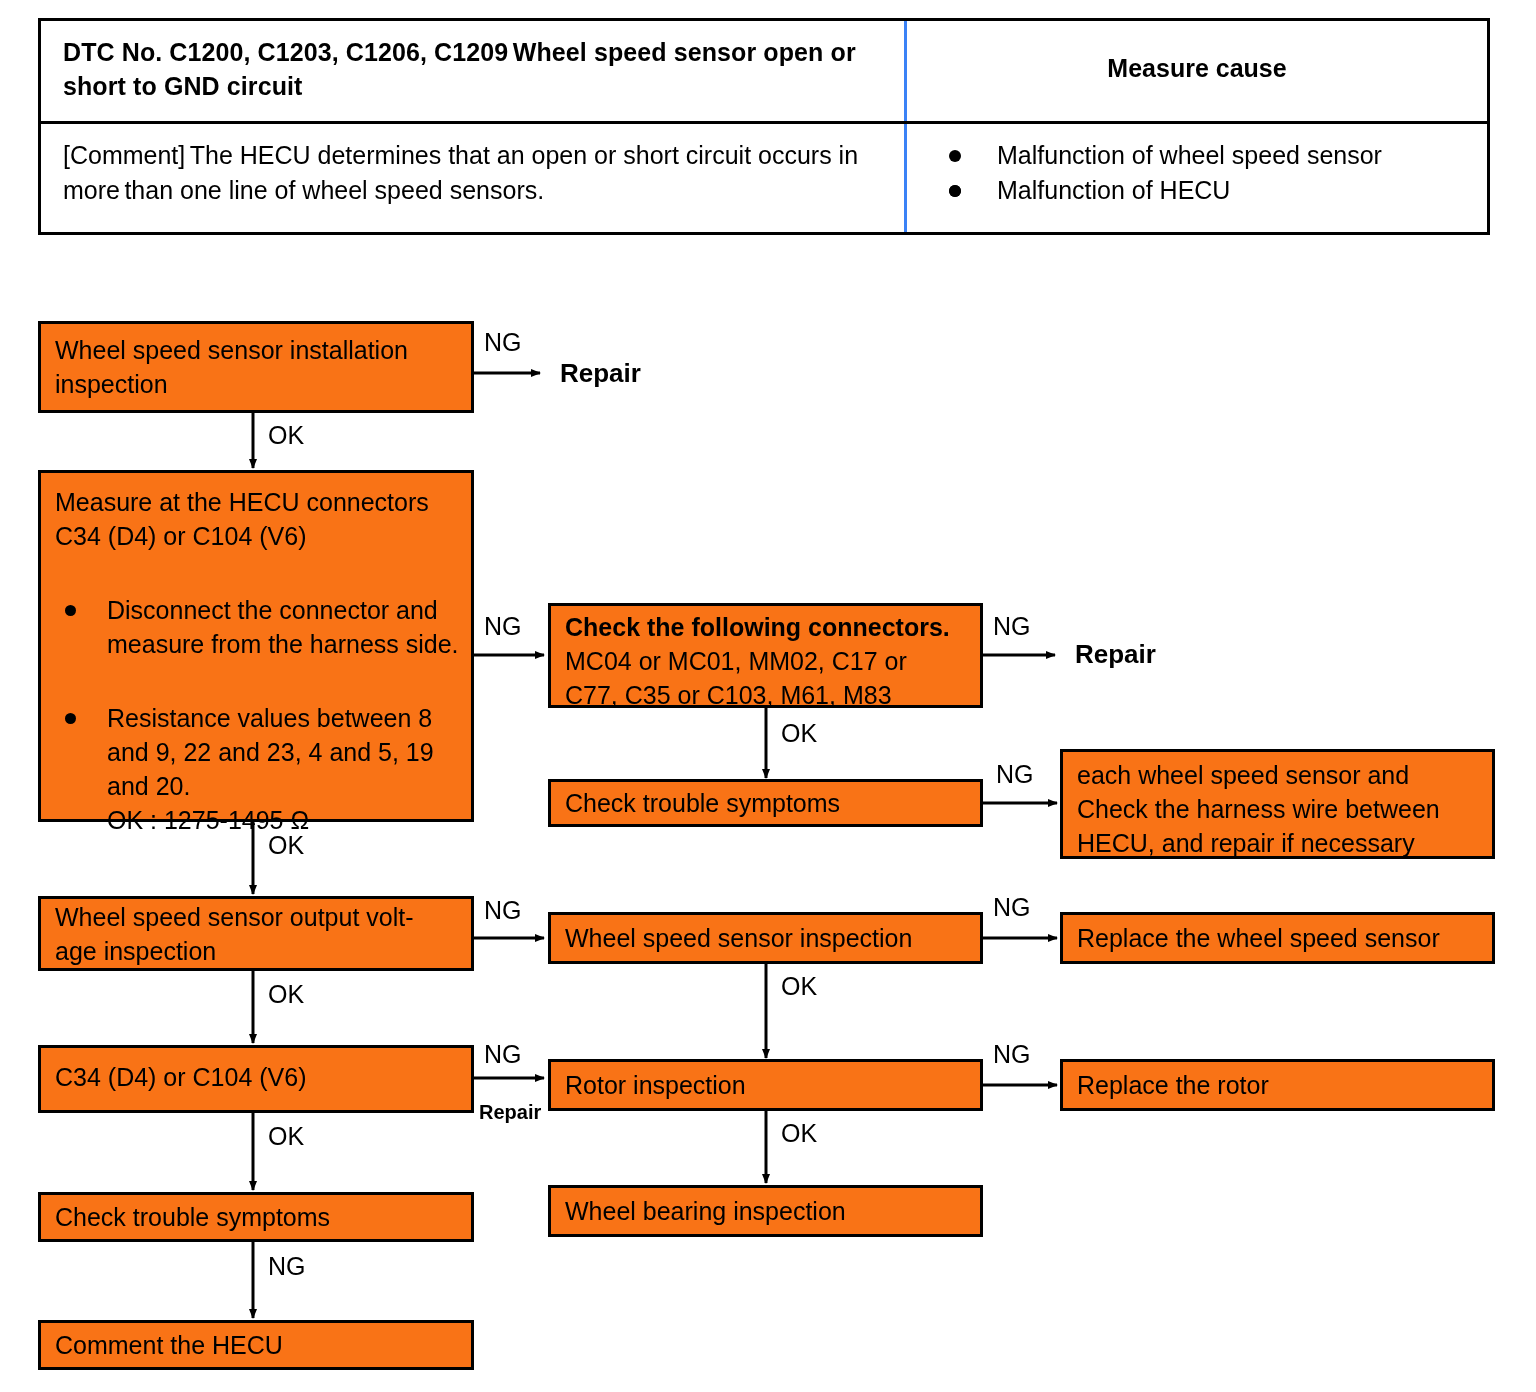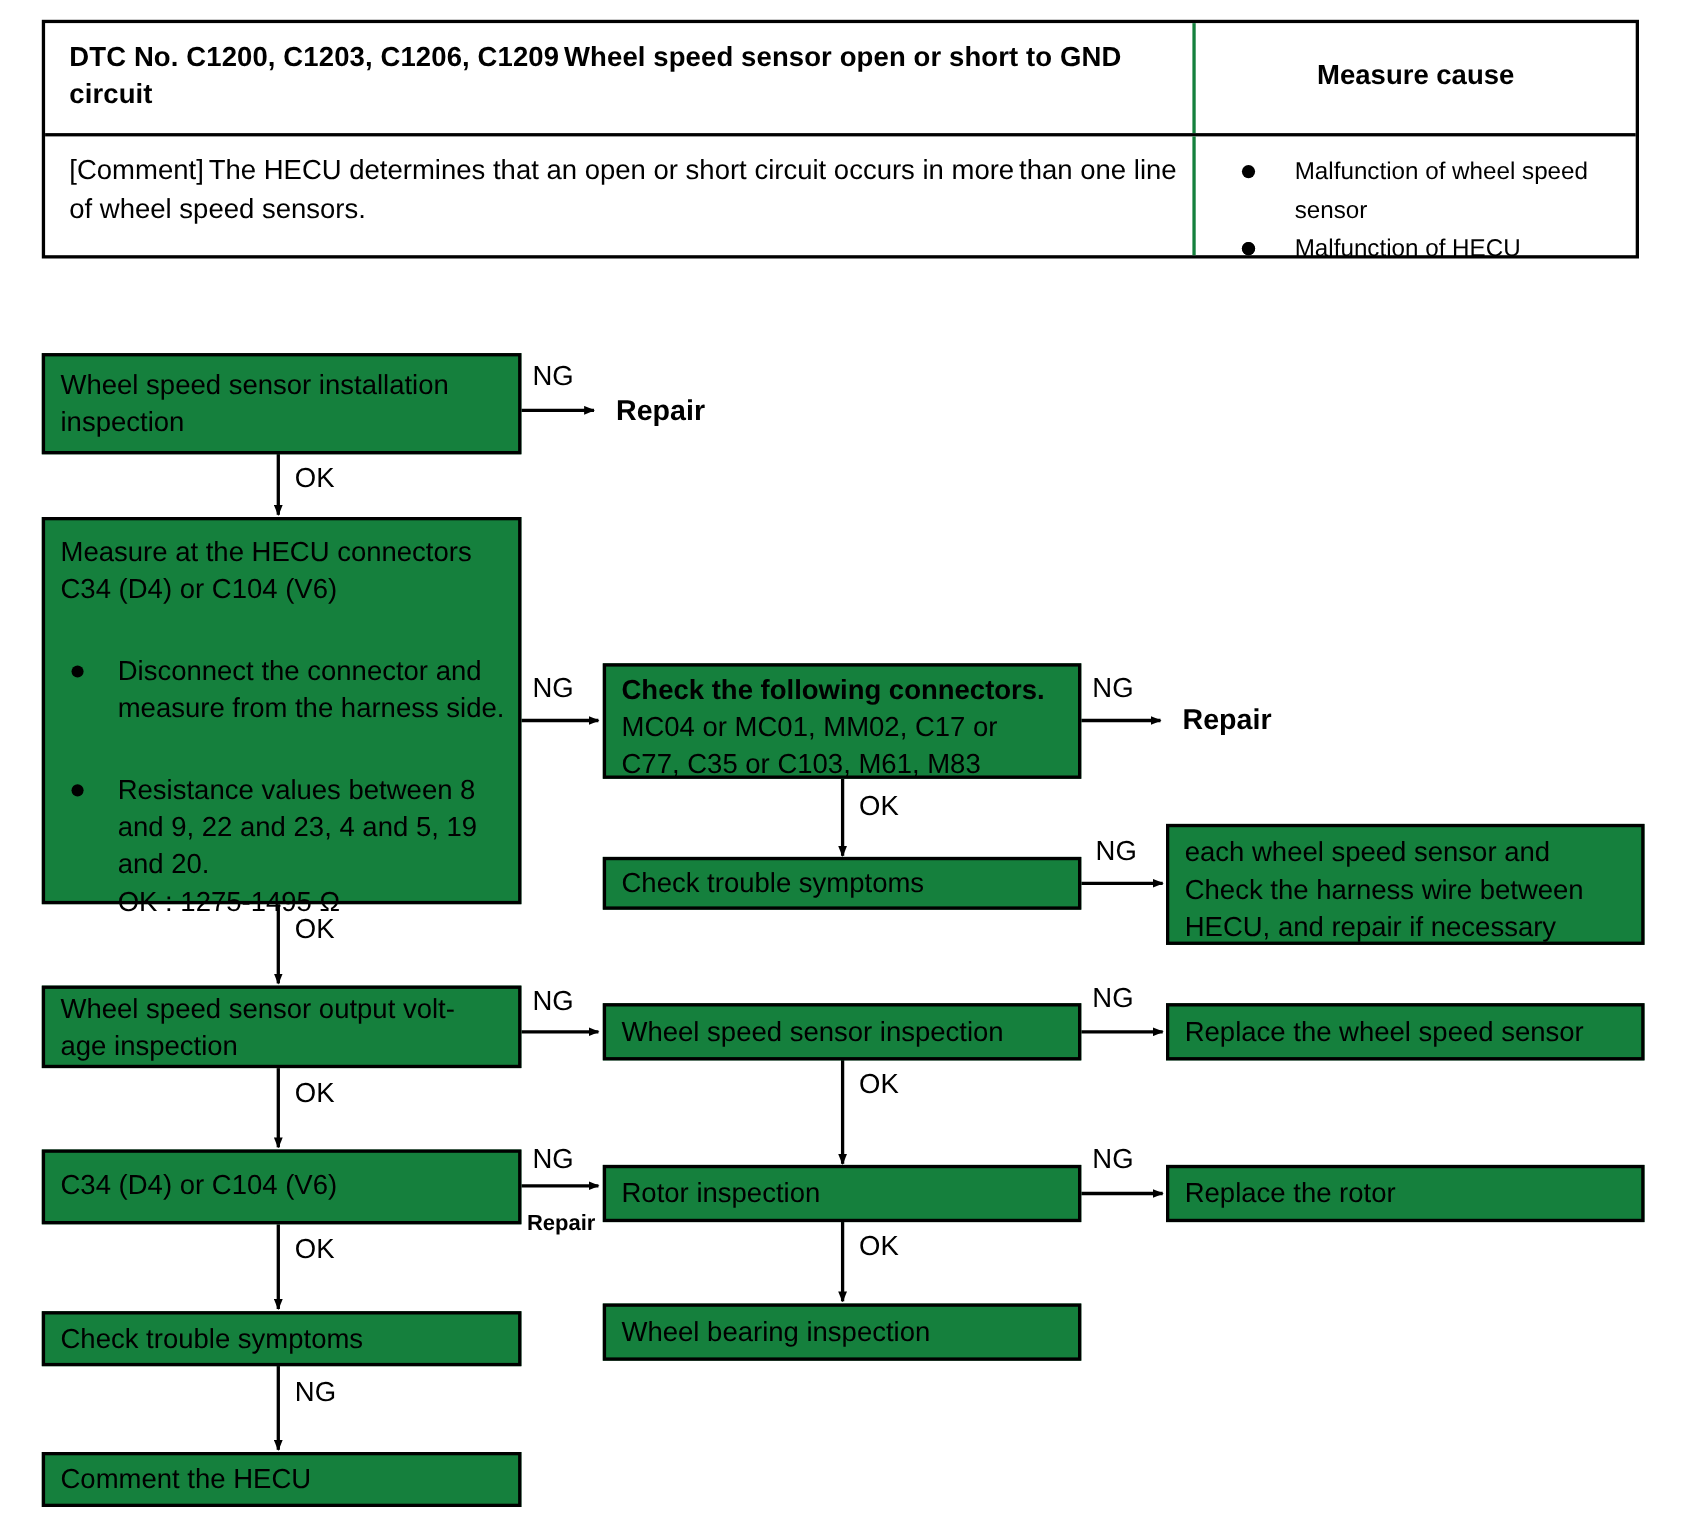--- a/index.html
+++ b/index.html
@@ -26,24 +26,24 @@
     border: 3px solid #000;
     box-sizing: border-box;
   }
   #dtc-table .tbl-row {
     display: flex;
     box-sizing: border-box;
   }
   #dtc-table .tbl-row.head { height: 100px; }
   #dtc-table .tbl-row.body { height: 111px; border-top: 3px solid #000; }
   #dtc-table .col-left {
-    width: 1046px;
+    width: 866px;
     box-sizing: border-box;
     padding: 14px 0 0 22px;
-    border-right: 3px solid #15803d;
+    border-right: 3px solid #3b82f6;
   }
   #dtc-table .col-right {
     flex: 1;
     box-sizing: border-box;
     padding: 14px 0 0 0;
   }
   .dtc-title-line {
     font-size: 25px;
     font-weight: bold;
     line-height: 34px;
@@ -59,21 +59,21 @@
   .comment-line {
     font-size: 25px;
     line-height: 35px;
   }
   .cause-list {
     list-style: none;
     margin: 0;
     padding: 0 0 0 42px;
   }
   .cause-list li {
-    font-size: 22px;
+    font-size: 25px;
     line-height: 35px;
     position: relative;
     padding-left: 48px;
   }
   .cause-list li .bullet {
     position: absolute;
     left: 0;
     top: 12px;
     width: 12px;
     height: 12px;
@@ -86,21 +86,21 @@
     position: absolute;
     left: 0;
     top: 0;
     width: 1536px;
     height: 1392px;
   }
   .fbox {
     position: absolute;
     border: 3px solid #000;
     box-sizing: border-box;
-    background: #15803d;
+    background: #f97316;
     font-size: 25px;
     line-height: 34px;
     padding: 6px 10px 6px 14px;
   }
   .fbox .ln { display: block; }
   .fbox .bold { font-weight: bold; }
   .fbox.vcenter {
     display: flex;
     flex-direction: column;
     justify-content: center;

